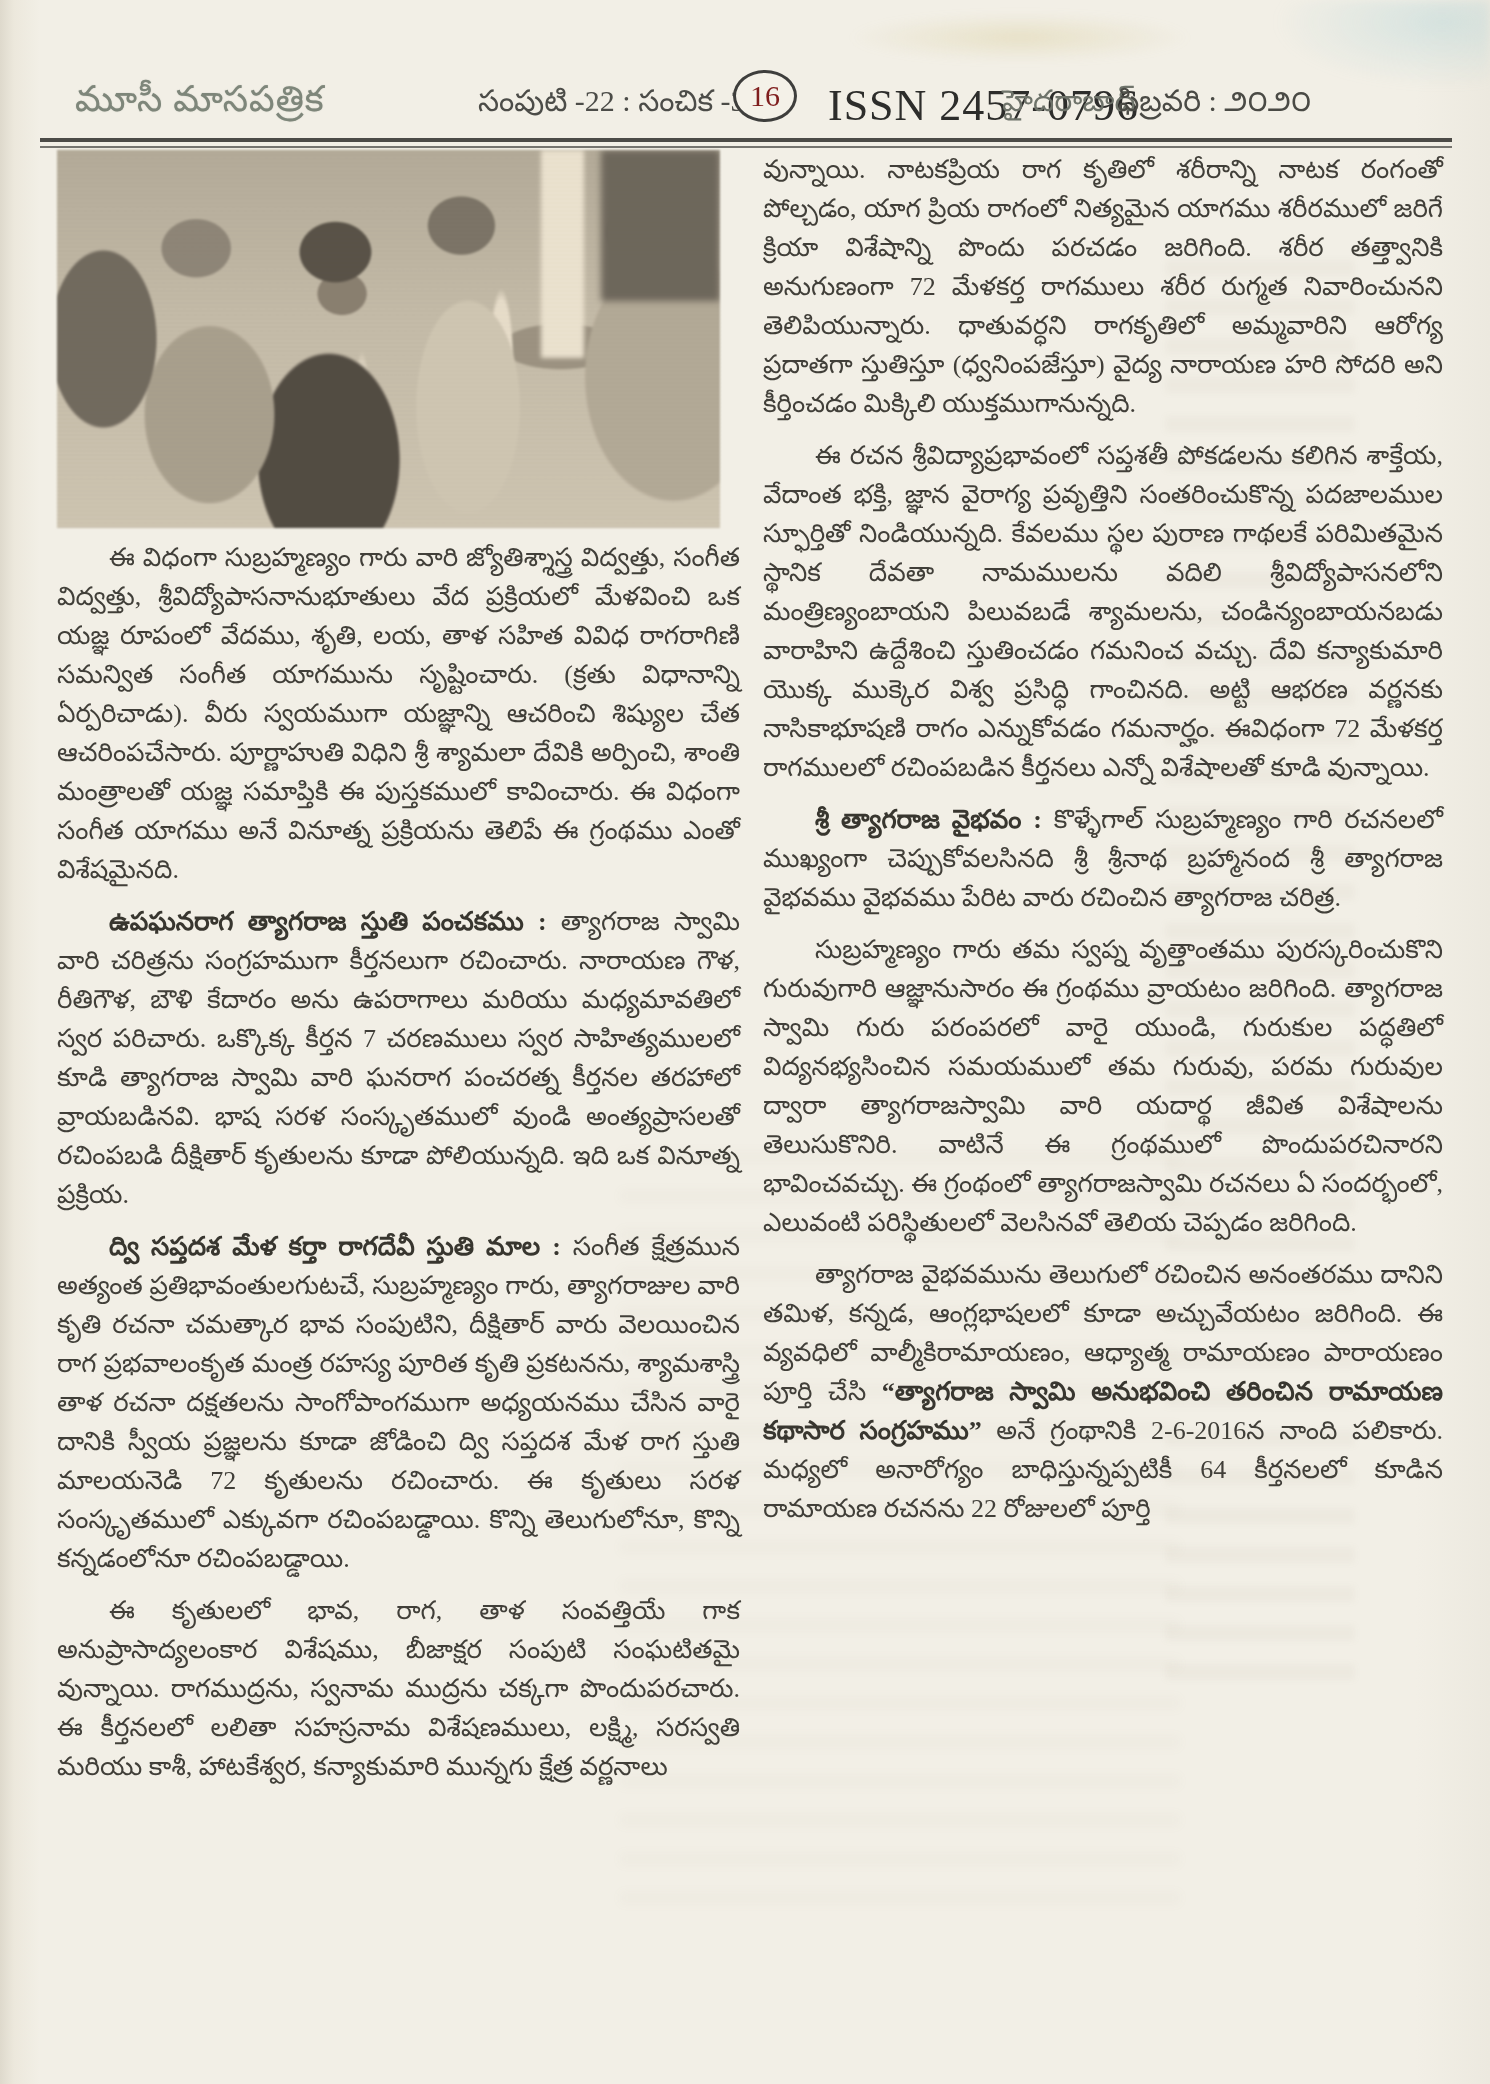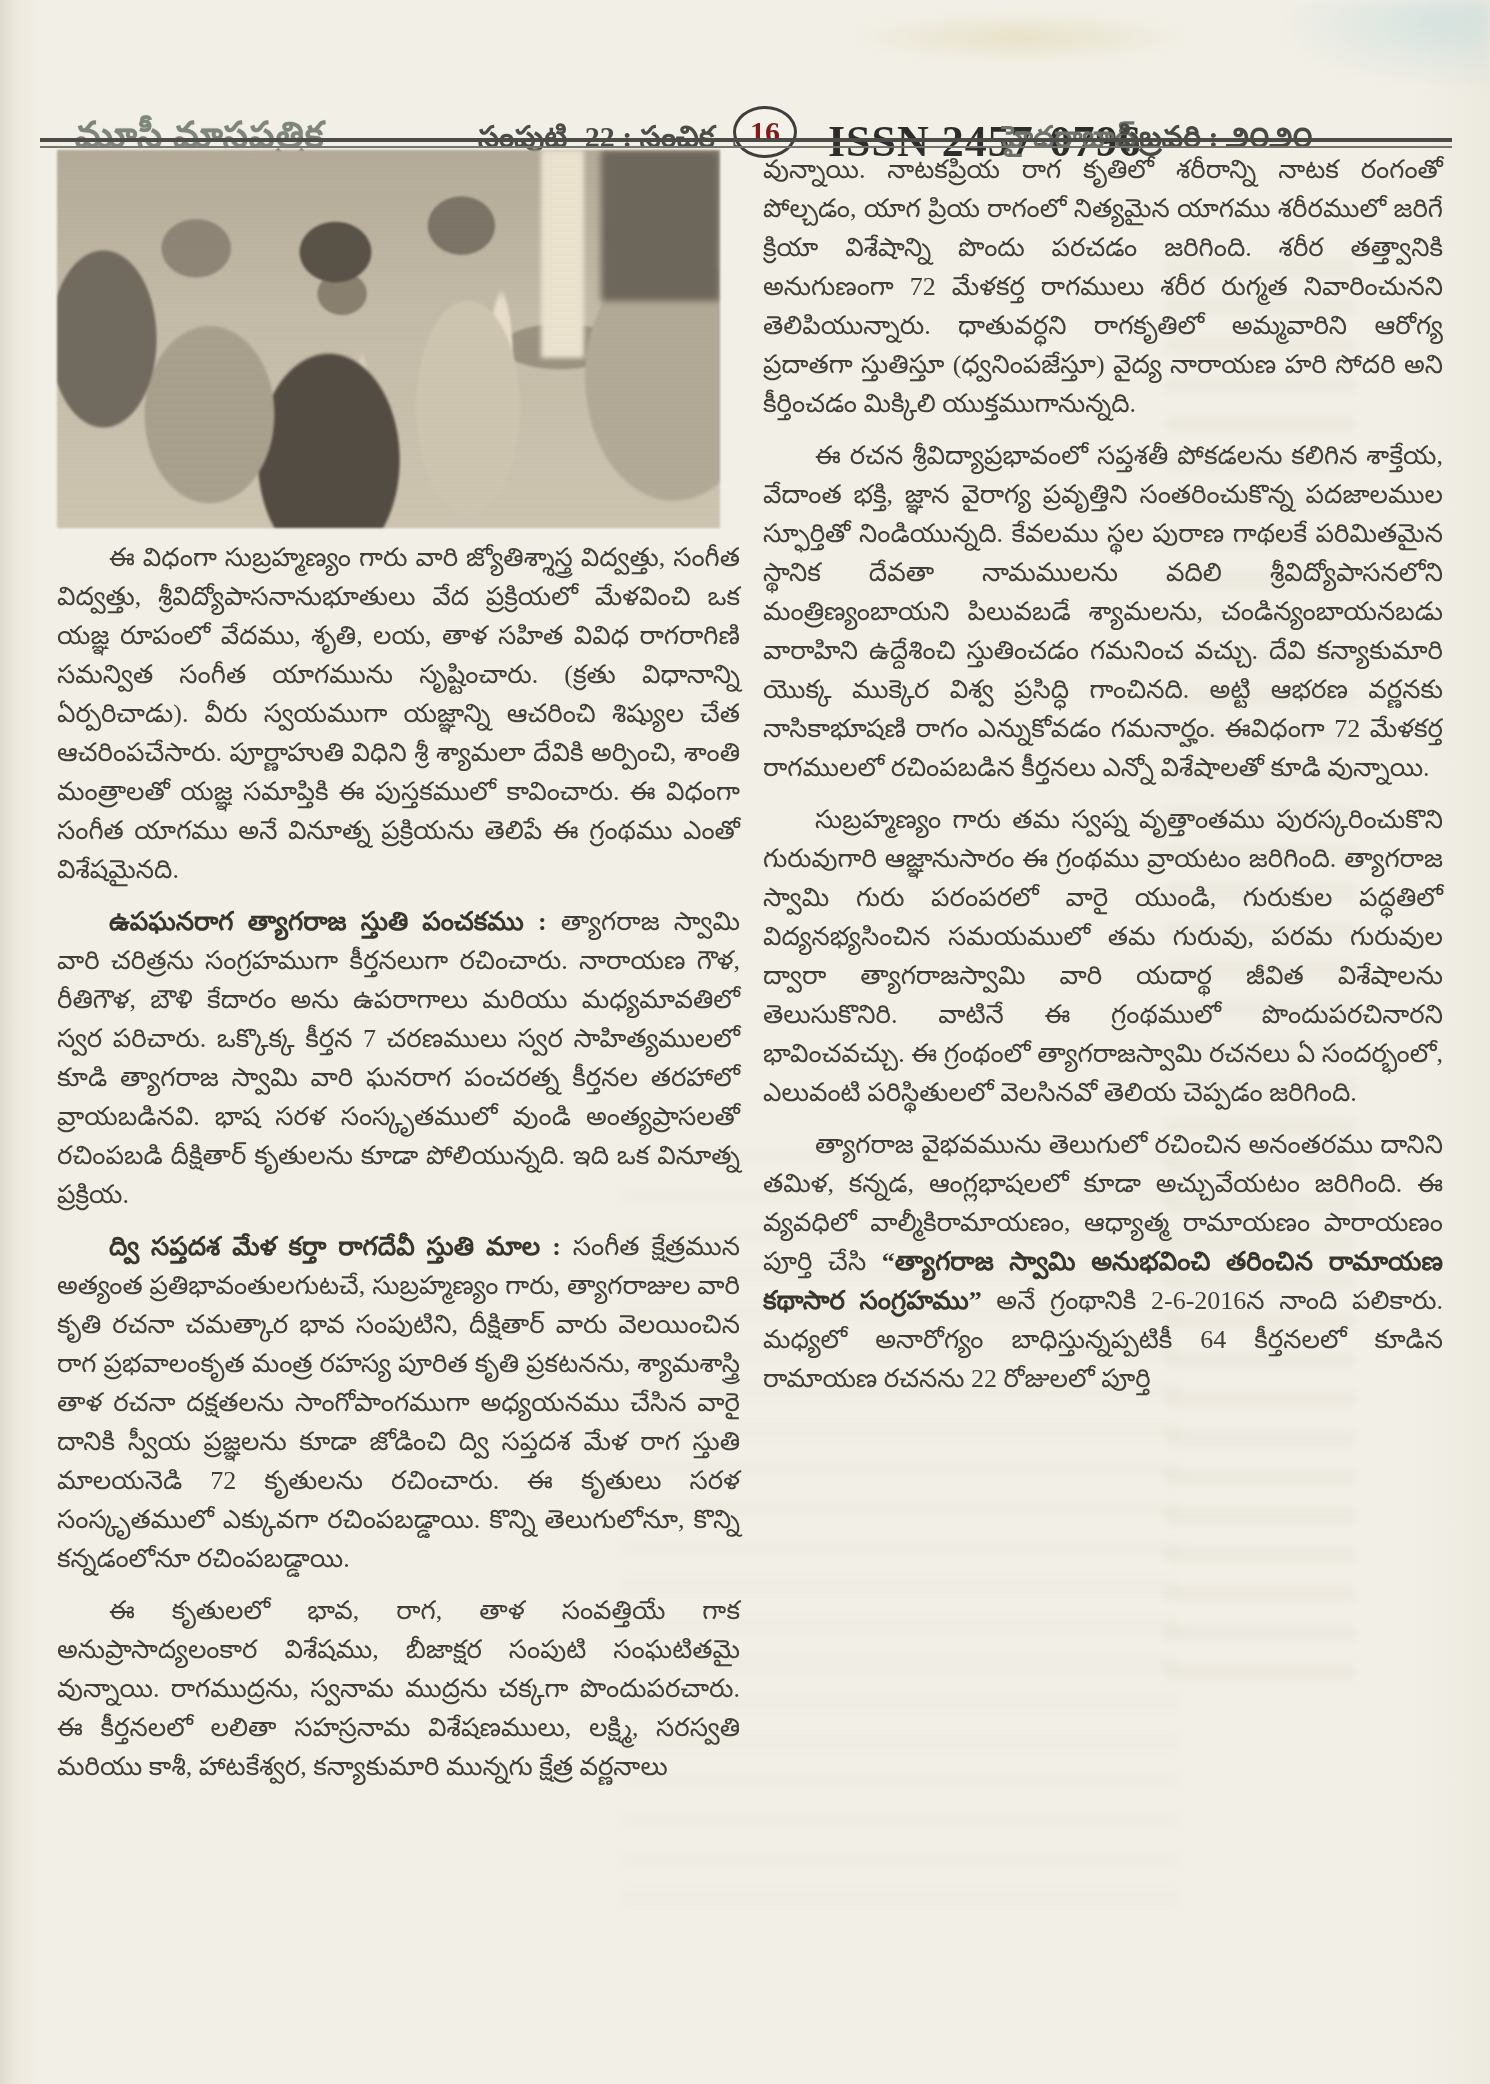--- a/index.html
+++ b/index.html
@@ -20,21 +20,21 @@
     radial-gradient(70% 80% at 85% 20%,rgba(150,200,210,.30),rgba(150,200,210,0) 75%);
     filter:blur(5px);}
   .bleed-right{left:1165px;top:260px;width:190px;height:1420px;opacity:.55;
     background:repeating-linear-gradient(180deg,rgba(150,140,115,.10) 0 16px,rgba(150,140,115,0) 16px 39px);
     filter:blur(3px);}
   .bleed-mid{left:620px;top:1150px;width:560px;height:760px;opacity:.5;
     background:repeating-linear-gradient(180deg,rgba(160,148,120,.07) 0 14px,rgba(160,148,120,0) 14px 39px);
     filter:blur(4px);}
 
   
-  .hdr-item{position:absolute;white-space:nowrap;font-weight:bold;margin-top:36px;}
+  .hdr-item{position:absolute;white-space:nowrap;font-weight:normal;}
   .magazine{left:75px;top:78px;font-size:36px;color:#7e867a;letter-spacing:1px;
     text-shadow:0 0 1px rgba(126,134,122,.5);}
   .issue{left:478px;top:84px;font-size:30px;color:#4c4c48;}
   .page-circle{left:733px;top:70px;width:64px;height:52px;border:3px solid #3e3e3c;
     border-radius:50%;display:flex;align-items:center;justify-content:center;
     font-size:30px;color:#7f1d1d;background:#f4f1e8;box-sizing:border-box;}
   .issn{left:828px;top:80px;font-size:44px;color:#2d2d2b;letter-spacing:1px;}
   .city{left:1002px;top:84px;font-size:30px;color:#6e736a;}
   .date{left:1118px;top:84px;font-size:30px;color:#4a4a45;}
 
@@ -109,18 +109,19 @@
         <p class="para ind"><span class="lead">ఉపఘనరాగ త్యాగరాజ స్తుతి పంచకము : </span><span>త్యాగరాజ స్వామి వారి చరిత్రను సంగ్రహముగా కీర్తనలుగా రచించారు. నారాయణ గౌళ, రీతిగౌళ, బౌళి కేదారం అను ఉపరాగాలు మరియు మధ్యమావతిలో స్వర పరిచారు. ఒక్కొక్క కీర్తన 7 చరణములు స్వర సాహిత్యములలో కూడి త్యాగరాజ స్వామి వారి ఘనరాగ పంచరత్న కీర్తనల తరహాలో వ్రాయబడినవి. భాష సరళ సంస్కృతములో వుండి అంత్యప్రాసలతో రచింపబడి దీక్షితార్ కృతులను కూడా పోలియున్నది. ఇది ఒక వినూత్న ప్రక్రియ.</span></p>
         <p class="para ind"><span class="lead">ద్వి సప్తదశ మేళ కర్తా రాగదేవీ స్తుతి మాల : </span><span>సంగీత క్షేత్రమున అత్యంత ప్రతిభావంతులగుటచే, సుబ్రహ్మణ్యం గారు, త్యాగరాజుల వారి కృతి రచనా చమత్కార భావ సంపుటిని, దీక్షితార్ వారు వెలయించిన రాగ ప్రభవాలంకృత మంత్ర రహస్య పూరిత కృతి ప్రకటనను, శ్యామశాస్త్రి తాళ రచనా దక్షతలను సాంగోపాంగముగా అధ్యయనము చేసిన వారై దానికి స్వీయ ప్రజ్ఞలను కూడా జోడించి ద్వి సప్తదశ మేళ రాగ స్తుతి మాలయనెడి 72 కృతులను రచించారు. ఈ కృతులు సరళ సంస్కృతములో ఎక్కువగా రచింపబడ్డాయి. కొన్ని తెలుగులోనూ, కొన్ని కన్నడంలోనూ రచింపబడ్డాయి.</span></p>
         <p class="para ind"><span>ఈ కృతులలో భావ, రాగ, తాళ సంవత్తియే గాక అనుప్రాసాద్యలంకార విశేషము, బీజాక్షర సంపుటి సంఘటితమై వున్నాయి. రాగముద్రను, స్వనామ ముద్రను చక్కగా పొందుపరచారు. ఈ కీర్తనలలో లలితా సహస్రనామ విశేషణములు, లక్ష్మి, సరస్వతి మరియు కాశీ, హాటకేశ్వర, కన్యాకుమారి మున్నగు క్షేత్ర వర్ణనాలు</span></p>
       </div>
   </section>
 
   <section class="col col-right">
     <div id="right-paras">
         <p class="para"><span>వున్నాయి. నాటకప్రియ రాగ కృతిలో శరీరాన్ని నాటక రంగంతో పోల్చడం, యాగ ప్రియ రాగంలో నిత్యమైన యాగము శరీరములో జరిగే క్రియా విశేషాన్ని పొందు పరచడం జరిగింది. శరీర తత్త్వానికి అనుగుణంగా 72 మేళకర్త రాగములు శరీర రుగ్మత నివారించునని తెలిపియున్నారు. ధాతువర్ధని రాగకృతిలో అమ్మవారిని ఆరోగ్య ప్రదాతగా స్తుతిస్తూ (ధ్వనింపజేస్తూ) వైద్య నారాయణ హరి సోదరి అని కీర్తించడం మిక్కిలి యుక్తముగానున్నది.</span></p>
         <p class="para ind"><span>ఈ రచన శ్రీవిద్యాప్రభావంలో సప్తశతీ పోకడలను కలిగిన శాక్తేయ, వేదాంత భక్తి, జ్ఞాన వైరాగ్య ప్రవృత్తిని సంతరించుకొన్న పదజాలముల స్ఫూర్తితో నిండియున్నది. కేవలము స్థల పురాణ గాథలకే పరిమితమైన స్థానిక దేవతా నామములను వదిలి శ్రీవిద్యోపాసనలోని మంత్రిణ్యంబాయని పిలువబడే శ్యామలను, చండిన్యంబాయనబడు వారాహిని ఉద్దేశించి స్తుతించడం గమనించ వచ్చు. దేవి కన్యాకుమారి యొక్క ముక్కెర విశ్వ ప్రసిద్ధి గాంచినది. అట్టి ఆభరణ వర్ణనకు నాసికాభూషణి రాగం ఎన్నుకోవడం గమనార్హం. ఈవిధంగా 72 మేళకర్త రాగములలో రచింపబడిన కీర్తనలు ఎన్నో విశేషాలతో కూడి వున్నాయి.</span></p>
+        <p class="para ind"><span class="lead">శ్రీ త్యాగరాజ వైభవం : </span><span>కొళ్ళేగాల్ సుబ్రహ్మణ్యం గారి రచనలలో ముఖ్యంగా చెప్పుకోవలసినది శ్రీ శ్రీనాథ బ్రహ్మానంద శ్రీ త్యాగరాజ వైభవము వైభవము పేరిట వారు రచించిన త్యాగరాజ చరిత్ర.</span></p>
         <p class="para ind"><span>సుబ్రహ్మణ్యం గారు తమ స్వప్న వృత్తాంతము పురస్కరించుకొని గురువుగారి ఆజ్ఞానుసారం ఈ గ్రంథము వ్రాయటం జరిగింది. త్యాగరాజ స్వామి గురు పరంపరలో వారై యుండి, గురుకుల పద్ధతిలో విద్యనభ్యసించిన సమయములో తమ గురువు, పరమ గురువుల ద్వారా త్యాగరాజస్వామి వారి యదార్థ జీవిత విశేషాలను తెలుసుకొనిరి. వాటినే ఈ గ్రంథములో పొందుపరచినారని భావించవచ్చు. ఈ గ్రంథంలో త్యాగరాజస్వామి రచనలు ఏ సందర్భంలో, ఎలువంటి పరిస్థితులలో వెలసినవో తెలియ చెప్పడం జరిగింది.</span></p>
         <p class="para ind"><span>త్యాగరాజ వైభవమును తెలుగులో రచించిన అనంతరము దానిని తమిళ, కన్నడ, ఆంగ్లభాషలలో కూడా అచ్చువేయటం జరిగింది. ఈ వ్యవధిలో వాల్మీకిరామాయణం, ఆధ్యాత్మ రామాయణం పారాయణం పూర్తి చేసి </span><span class="lead">“త్యాగరాజ స్వామి అనుభవించి తరించిన రామాయణ కథాసార సంగ్రహము”</span><span> అనే గ్రంథానికి 2-6-2016న నాంది పలికారు. మధ్యలో అనారోగ్యం బాధిస్తున్నప్పటికీ 64 కీర్తనలలో కూడిన రామాయణ రచనను 22 రోజులలో పూర్తి</span></p>
       </div>
   </section>
 
 </div>
 
 </body></html>

